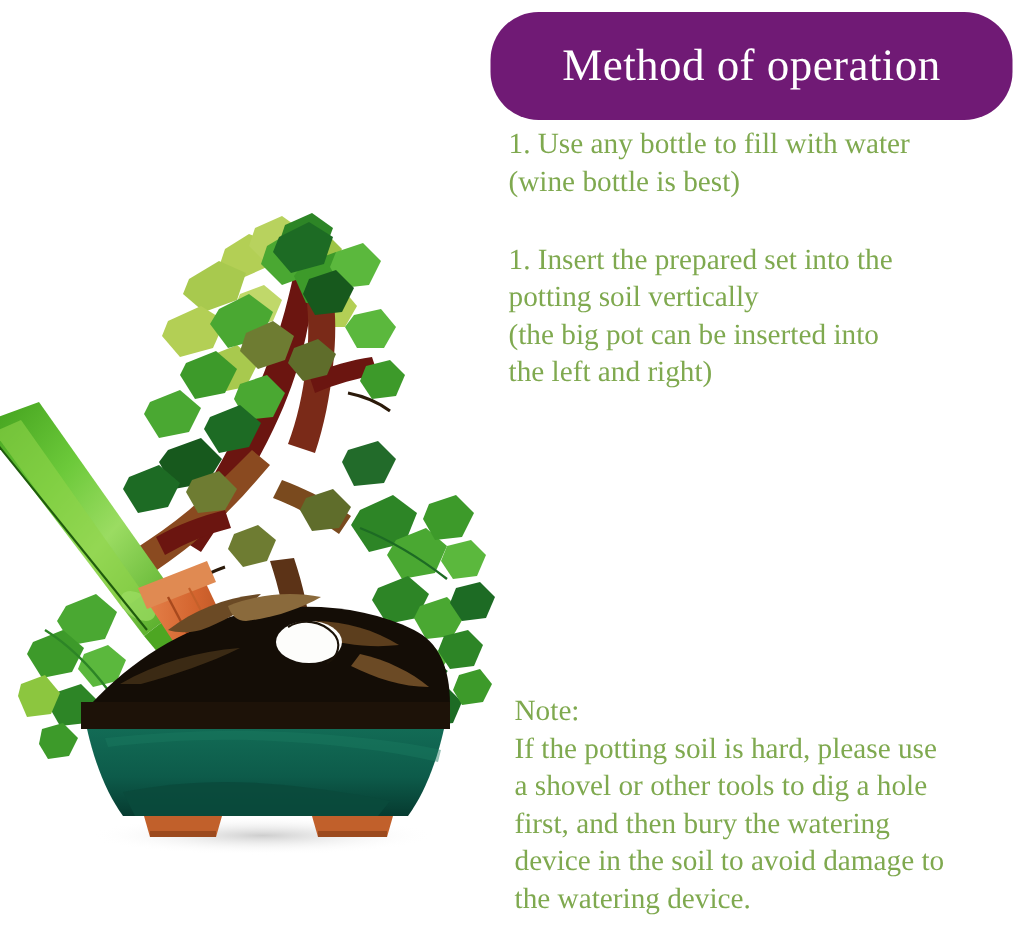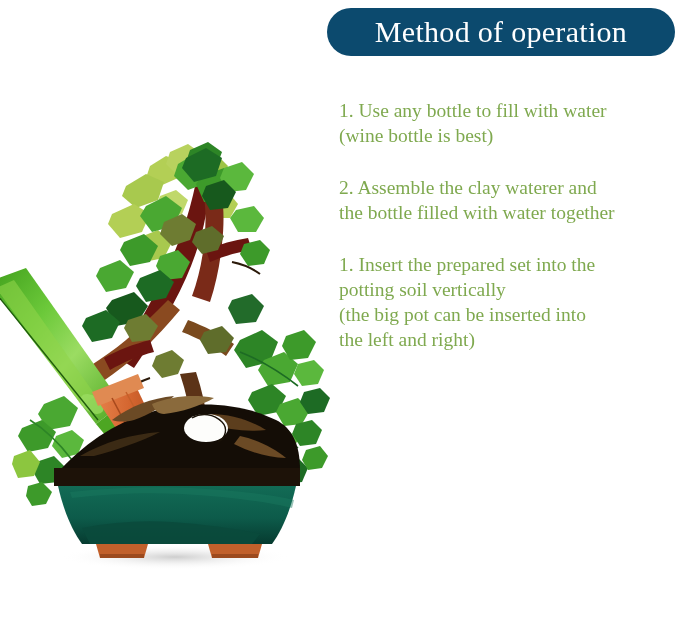--- a/index.html
+++ b/index.html
@@ -17,43 +17,43 @@
     position:absolute;left:0;top:0;width:340px;height:619px;
   }
   .illustration svg{display:block;width:340px;height:619px;}
 
   
   .panel{
     position:absolute;left:327px;top:0;width:352px;height:619px;
   }
   .title-pill{
     position:absolute;left:0px;top:8px;
-    width:348px;height:48px;
-    background:#0c4a6e;
+    width:348px;height:72px;
+    background:#701a75;
     border-radius:32px;
     display:flex;align-items:center;justify-content:center;
   }
   .title-pill .title-text{
     color:#ffffff;
     font-size:30px;
     font-family:"Liberation Serif", serif;
     letter-spacing:.3px;
     line-height:1;
     white-space:nowrap;
   }
 
   .steps{
     position:absolute;left:12px;top:84px;width:340px;
   }
   .step{
     color:#7fa94f;
     font-size:19.5px;
     line-height:25px;
     font-family:"Liberation Serif", serif;
-    margin:14px 0 27px 0;
+    margin:0 0 27px 0;
     white-space:pre-line;
   }
   .step.s3{margin-bottom:0;}
 
   .note-block{
     position:absolute;left:16px;top:462px;width:336px;
   }
   .note-label{
     color:#7fa94f;
     font-size:19.5px;
@@ -230,23 +230,29 @@
 
   <div class="panel">
 
     <div class="title-pill">
       <span class="title-text">Method of operation</span>
     </div>
 
     <div class="steps">
       <p class="step s1">1. Use any bottle to fill with water
 (wine bottle is best)</p>
-      <p class="step s2">2. Assemble the clay waterer and
-the bottle filled with water together</p>
       <p class="step s3">1. Insert the prepared set into the
 potting soil vertically
  (the big pot can be inserted into
 the left and right)</p>
     </div>
 
+    <div class="note-block">
+      <p class="note-label">Note:</p>
+      <p class="note-body">If the potting soil is hard, please use
+a shovel or other tools to dig a hole
+first, and then bury the watering
+device in the soil to avoid damage to
+the watering device.</p>
+    </div>
 
   </div>
 </div>
 
 </body></html>

